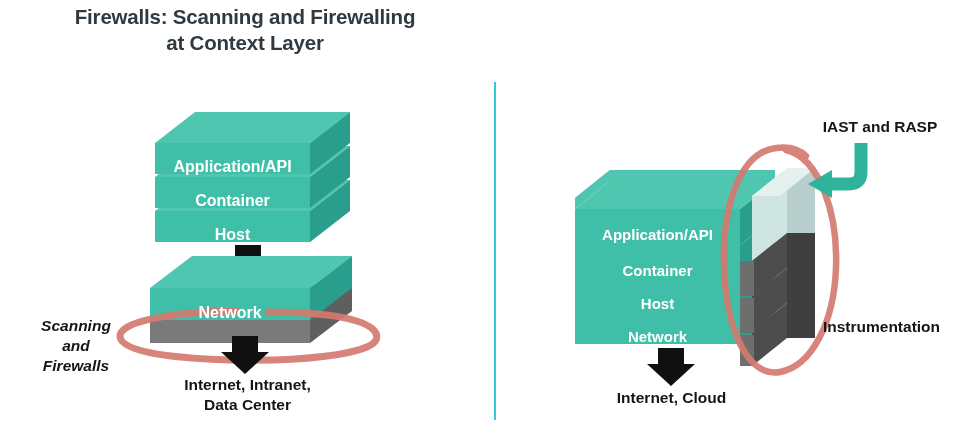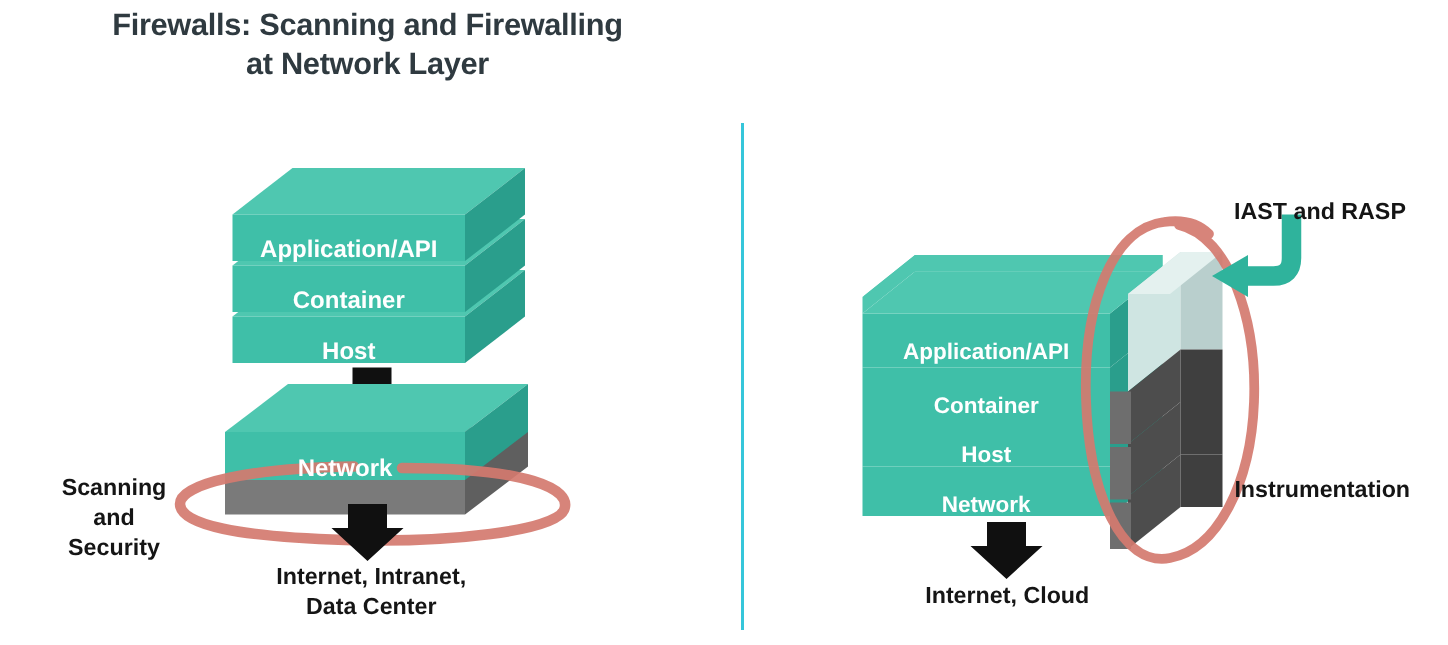--- a/index.html
+++ b/index.html
@@ -65,21 +65,21 @@
   }
   .block-text.sm{font-size:15px;}
 </style>
 </head>
 <body>
 
 <div class="stage">
 
   <div class="panel-title" id="title-left">
     <div>Firewalls: Scanning and Firewalling</div>
-    <div>at Network Layer</div>
+    <div>at Context Layer</div>
   </div>
 
 
   <div id="divider"></div>
 
   <svg class="layer" viewBox="0 0 965 430">
 
     <g>
       <polygon points="155,211 310,211 350,180 195,180" fill="#4fc7b0"></polygon>
       <polygon points="310,211 350,180 350,211 310,242" fill="#2a9e8c"></polygon>
@@ -191,32 +191,32 @@
   <div class="block-text" style="left:155px;top:146px;width:155px;">Application/API</div>
   <div class="block-text" style="left:155px;top:180px;width:155px;">Container</div>
   <div class="block-text" style="left:155px;top:214px;width:155px;">Host</div>
   <div class="block-text" style="left:150px;top:292px;width:160px;">Network</div>
 
   <div class="block-text sm" style="left:575px;top:214px;width:165px;">Application/API</div>
   <div class="block-text sm" style="left:575px;top:250px;width:165px;">Container</div>
   <div class="block-text sm" style="left:575px;top:283px;width:165px;">Host</div>
   <div class="block-text sm" style="left:575px;top:316px;width:165px;">Network</div>
 
-  <div class="side-label" style="left:18px;top:316px;width:116px;">
+  <div class="side-label" style="left:18px;top:316px;width:116px;font-style:italic;">
     <div>Scanning</div>
     <div>and</div>
-    <div>Security</div>
+    <div>Firewalls</div>
   </div>
 
   <div class="caption" style="left:145px;top:375px;width:205px;">
     <div>Internet, Intranet,</div>
     <div>Data Center</div>
   </div>
 
-  <div class="caption" style="left:795px;top:117px;width:170px;margin-top:15px;">
+  <div class="caption" style="left:795px;top:117px;width:170px;">
     <div>IAST and RASP</div>
   </div>
 
   <div class="side-label" style="left:800px;top:317px;width:163px;">
     <div>Instrumentation</div>
   </div>
 
   <div class="caption" style="left:588px;top:388px;width:167px;">
     <div>Internet, Cloud</div>
   </div>

